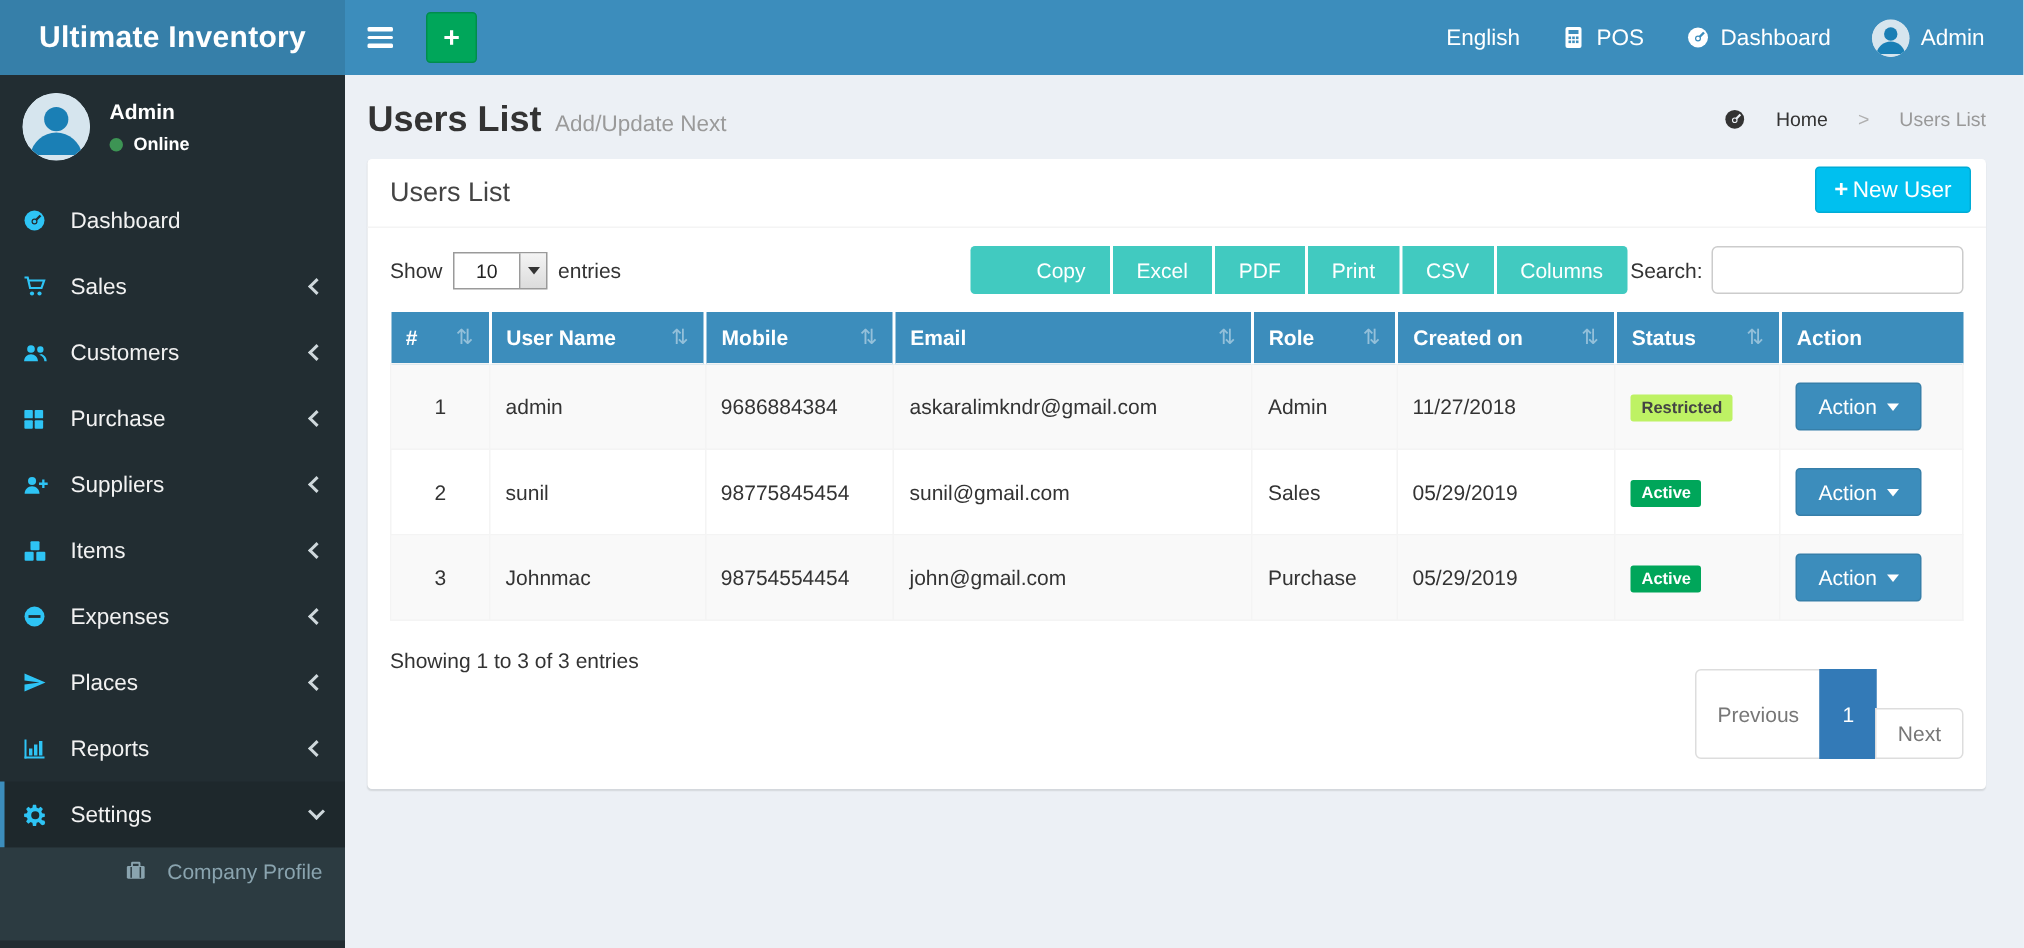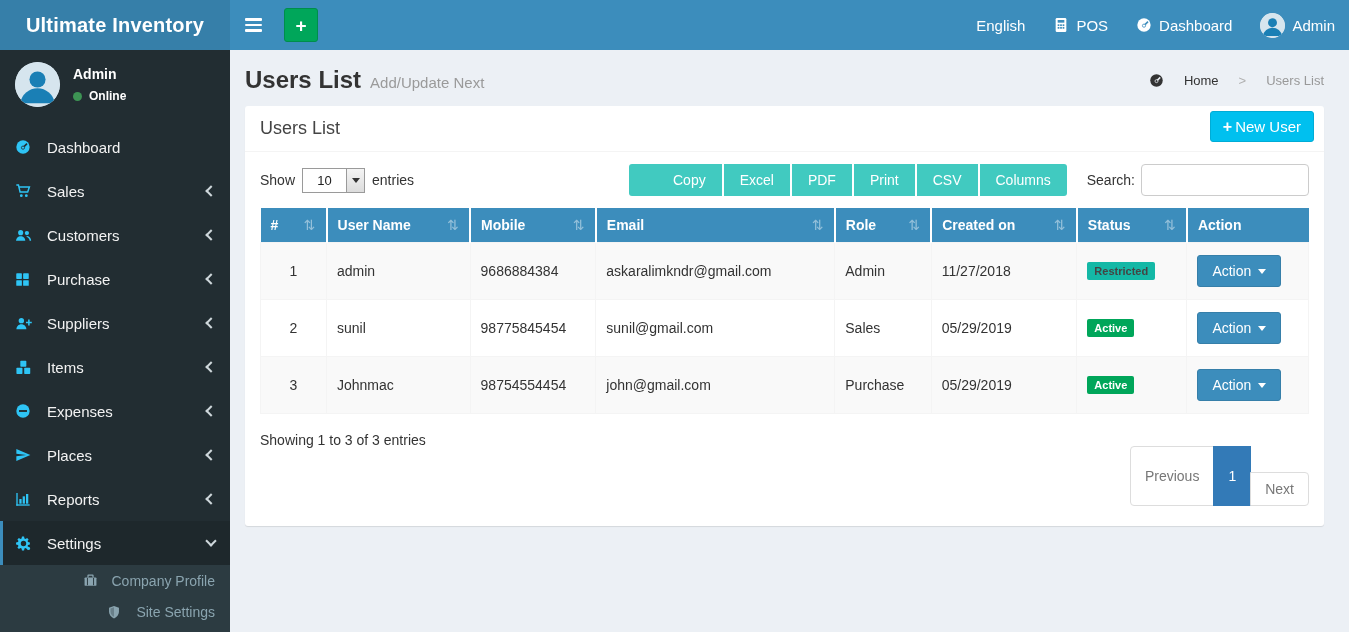--- a/index.html
+++ b/index.html
@@ -10,21 +10,21 @@
   .topbar { display:flex; height:50px; }
   .logo { width:230px; background:#367fa9; color:#fff; font-size:20px; font-weight:700;
     display:flex; align-items:center; justify-content:center; letter-spacing:.2px; }
   .navbar { flex:1; background:#3c8dbc; display:flex; align-items:center; }
   .hamburger { width:46px; height:50px; display:flex; align-items:center; justify-content:center; cursor:pointer; }
   .hamburger .bars { display:flex; flex-direction:column; gap:3px; }
   .hamburger .bars i { display:block; width:17px; height:2.5px; background:#fff; border-radius:1px; }
   .quick-add { width:34px; height:34px; margin-left:8px; background:#00a65a; border:1px solid #008d4c;
     border-radius:3px; color:#fff; display:flex; align-items:center; justify-content:center; cursor:pointer; }
   .plus-glyph { font-size:19px; font-weight:700; line-height:1; }
-  .nav-right { margin-left:auto; display:flex; align-items:center; height:50px; padding-right:0; }
+  .nav-right { margin-left:auto; display:flex; align-items:center; height:50px; padding-right:12px; }
   .nav-item { display:flex; align-items:center; gap:7px; color:#fff; font-size:15px; padding:0 14px;
     height:50px; cursor:pointer; }
   .avatar-sm { width:25px; height:25px; border-radius:50%; overflow:hidden; background:#d6e5ee; flex:none; }
 
   
   .sidebar { position:absolute; top:50px; left:0; bottom:0; width:230px; background:#222d32; }
   .user-panel { display:flex; align-items:center; gap:13px; padding:12px 15px 14px 15px; }
   .avatar-lg { width:45px; height:45px; border-radius:50%; overflow:hidden; background:#d6e5ee; flex:none; }
   .user-name { color:#fff; font-weight:700; font-size:14px; }
   .online-row { display:flex; align-items:center; gap:7px; margin-top:7px; color:#fff; font-size:12px; font-weight:700;}
@@ -68,35 +68,35 @@
   .fake-select { display:inline-flex; width:63px; height:25px; border:1px solid #9a9a9a; background:#fff; cursor:pointer; }
   .fs-value { flex:1; text-align:center; font-size:13px; line-height:23px; color:#222; }
   .fs-btn { width:18px; background:linear-gradient(#f4f4f4,#dcdcdc); border-left:1px solid #9a9a9a;
     display:flex; align-items:center; justify-content:center; }
   .fs-btn::after { content:""; border:4px solid transparent; border-top:5px solid #333; margin-top:5px; }
   .dt-buttons { margin-left:auto; display:flex; }
   .dt-btn { background:#41cac0; color:#fff; border:none; font-size:14px; padding:8px 16px;
     margin-right:2px; cursor:pointer; font-family:inherit; }
   .dt-btn.first { border-radius:3px 0 0 3px;padding-left:44px; }
   .dt-btn.last { border-radius:0 3px 3px 0; margin-right:0; }
-  .search-group { display:flex; align-items:center; gap:6px; margin-left:20px; color:#333; }
+  .search-group { display:flex; align-items:center; gap:6px; margin-left:2px; color:#333; }
   .search-input { width:168px; height:32px; border:1px solid #ccc; border-radius:4px; padding:4px 8px;
     font-family:inherit; font-size:14px; }
 
   table.users { width:100%; border-collapse:collapse; margin-top:12px; font-size:14px; }
   thead th { background:#3c8dbc; color:#fff; text-align:left; font-weight:700; padding:9px 10px;
     border-right:2px solid #fff; cursor:pointer; white-space:nowrap; }
   thead th:last-child { border-right:none; }
   thead th .sort-icon { float:right; font-family:"DejaVu Sans",sans-serif; color:rgba(255,255,255,.45);
     font-weight:400; margin-left:6px; }
   tbody td { padding:12px 10px; border:1px solid #f4f4f4; color:#333; height:51px; vertical-align:middle; }
   tbody tr.odd { background:#f9f9f9; }
   td.num { text-align:center; }
   .badge { display:inline-block; font-size:11px; font-weight:700; padding:3px 7px; border-radius:2px; }
-  .badge.gray { background:#14b8a6; color:#444; }
+  .badge.gray { background:#bef264; color:#444; }
   .badge.green { background:#00a65a; color:#fff; }
   .action-btn { background:#3c8dbc; border:1px solid #367fa9; color:#fff; padding:7px 14px;
     border-radius:3px; font-size:14px; cursor:pointer; display:inline-flex; align-items:center; gap:7px;
     font-family:inherit; }
   .caret { display:inline-block; border:4px solid transparent; border-top:5px solid #fff; margin-top:4px; }
 
   .table-footer { display:flex; margin-top:16px; }
   .showing { color:#333; padding-top:2px; }
   .pagination { margin-left:auto; display:flex; margin-top:16px; }
   .page-btn { border:1px solid #ddd; background:#fff; color:#777; font-size:14px; padding:8px 14px;
@@ -299,29 +299,20 @@
     <li class="submenu-item">
       <span class="ico">
         <svg width="15" height="15" viewBox="0 0 24 24" fill="currentColor">
             <rect x="2.5" y="7" width="19" height="13.5" rx="1.5"></rect>
             <path d="M9 7V4.5h6V7h2V4a1.5 1.5 0 0 0-1.5-1.5h-7A1.5 1.5 0 0 0 7 4v3z"></path>
             <rect x="6.3" y="8" width="1.6" height="11.5" fill="#2c3b41"></rect>
             <rect x="16.1" y="8" width="1.6" height="11.5" fill="#2c3b41"></rect>
           </svg>
       </span>
       <span>Company Profile</span>
-    </li>
-    <li class="submenu-item">
-      <span class="ico">
-        <svg width="14" height="14" viewBox="0 0 24 24" fill="currentColor">
-            <path d="M12 1.5l8.5 3v7c0 5.2-3.6 8.8-8.5 11.5C7.1 20.3 3.5 16.7 3.5 11.5v-7z"></path>
-            <path d="M12 4l-6 2.1v5.4c0 3.9 2.6 6.7 6 8.8z" fill="#2c3b41" opacity=".35"></path>
-          </svg>
-      </span>
-      <span>Site Settings</span>
     </li>
     <li class="submenu-item">
       
       
     </li>
   </ul>
 </div>
 
 <div class="content">
   <div class="content-header">

